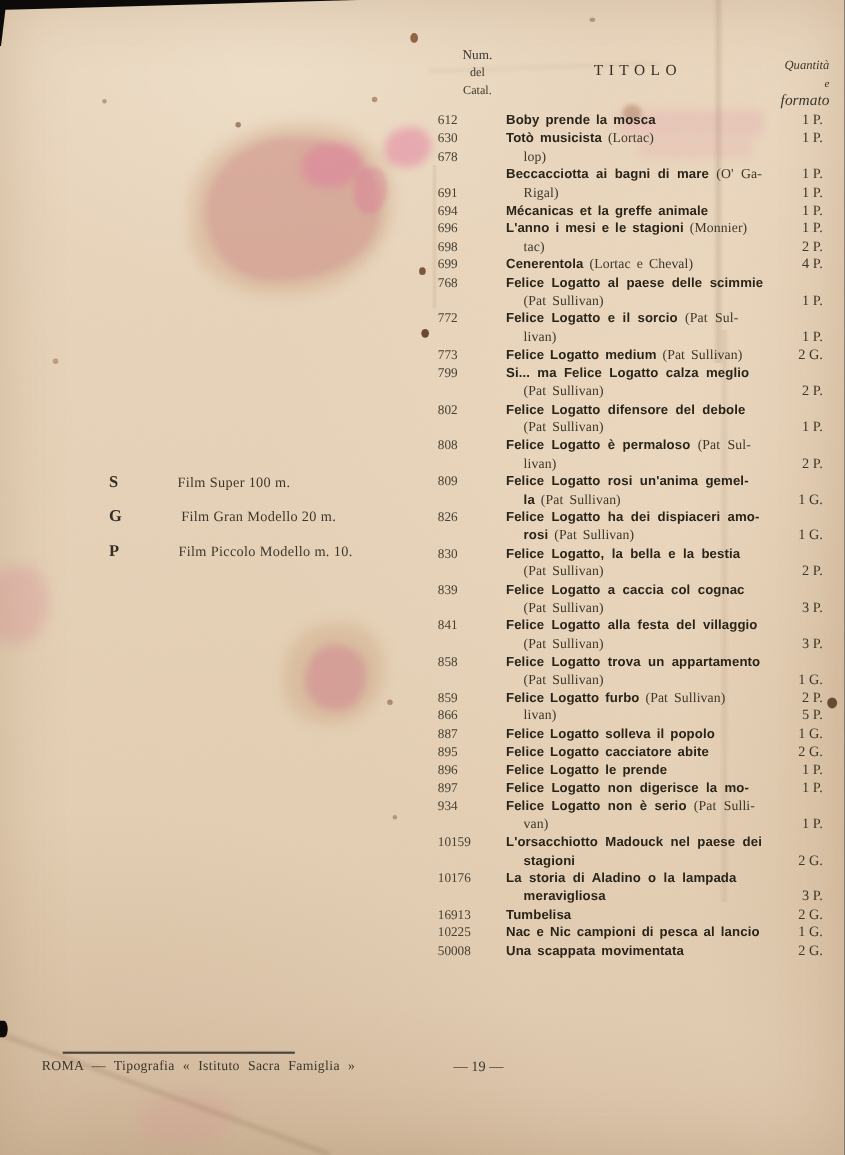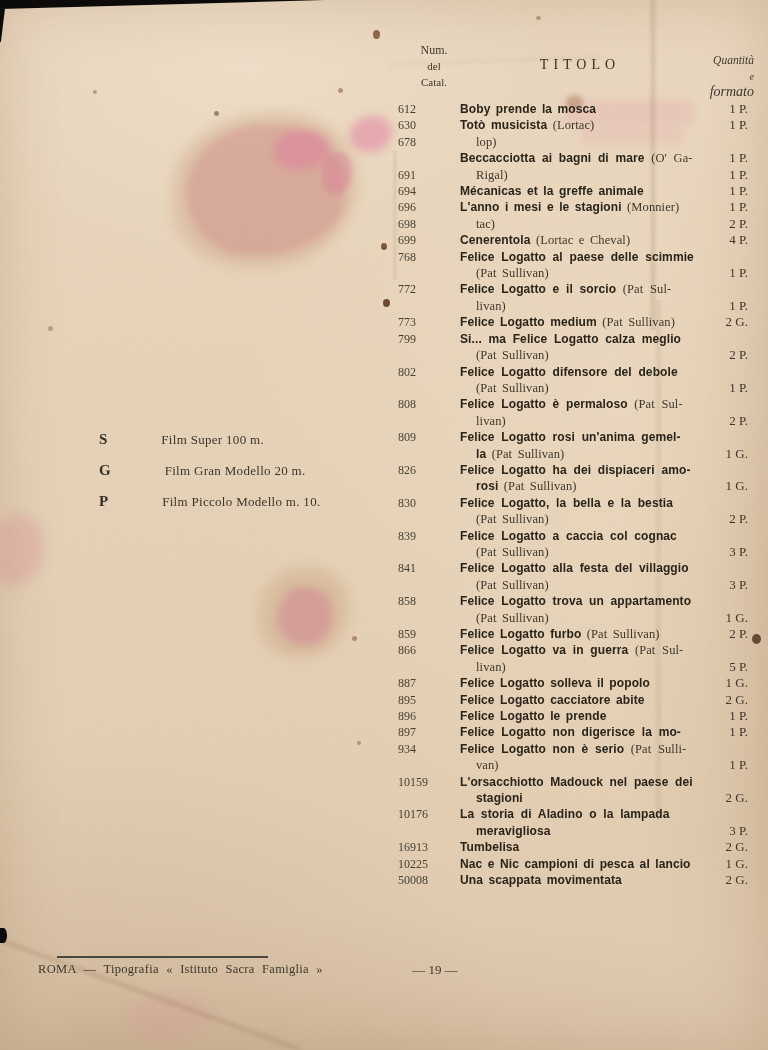--- a/index.html
+++ b/index.html
@@ -272,21 +272,20 @@
       <div class="row">
         <div class="cell-num">859</div>
         <div class="cell-title">
           <div class="tline"><span class="ti">Felice</span> <span class="ti">Logatto</span> <span class="ti">furbo</span> <span class="au">(Pat</span> <span class="au">Sullivan)</span></div>
         </div>
         <div class="cell-qty">2 P.</div>
       </div>
       <div class="row">
         <div class="cell-num">866</div>
         <div class="cell-title">
-          <div class="tline just"><span class="ti">Felice</span> <span class="ti">Logatto</span> <span class="ti">va</span> <span class="ti">in</span> <span class="ti">guerra</span> <span class="au">(Pat</span> <span class="au">Sul-</span></div>
           <div class="tline cont"><span class="au">livan)</span></div>
         </div>
         <div class="cell-qty">5 P.</div>
       </div>
       <div class="row">
         <div class="cell-num">887</div>
         <div class="cell-title">
           <div class="tline"><span class="ti">Felice</span> <span class="ti">Logatto</span> <span class="ti">solleva</span> <span class="ti">il</span> <span class="ti">popolo</span></div>
         </div>
         <div class="cell-qty">1 G.</div>

